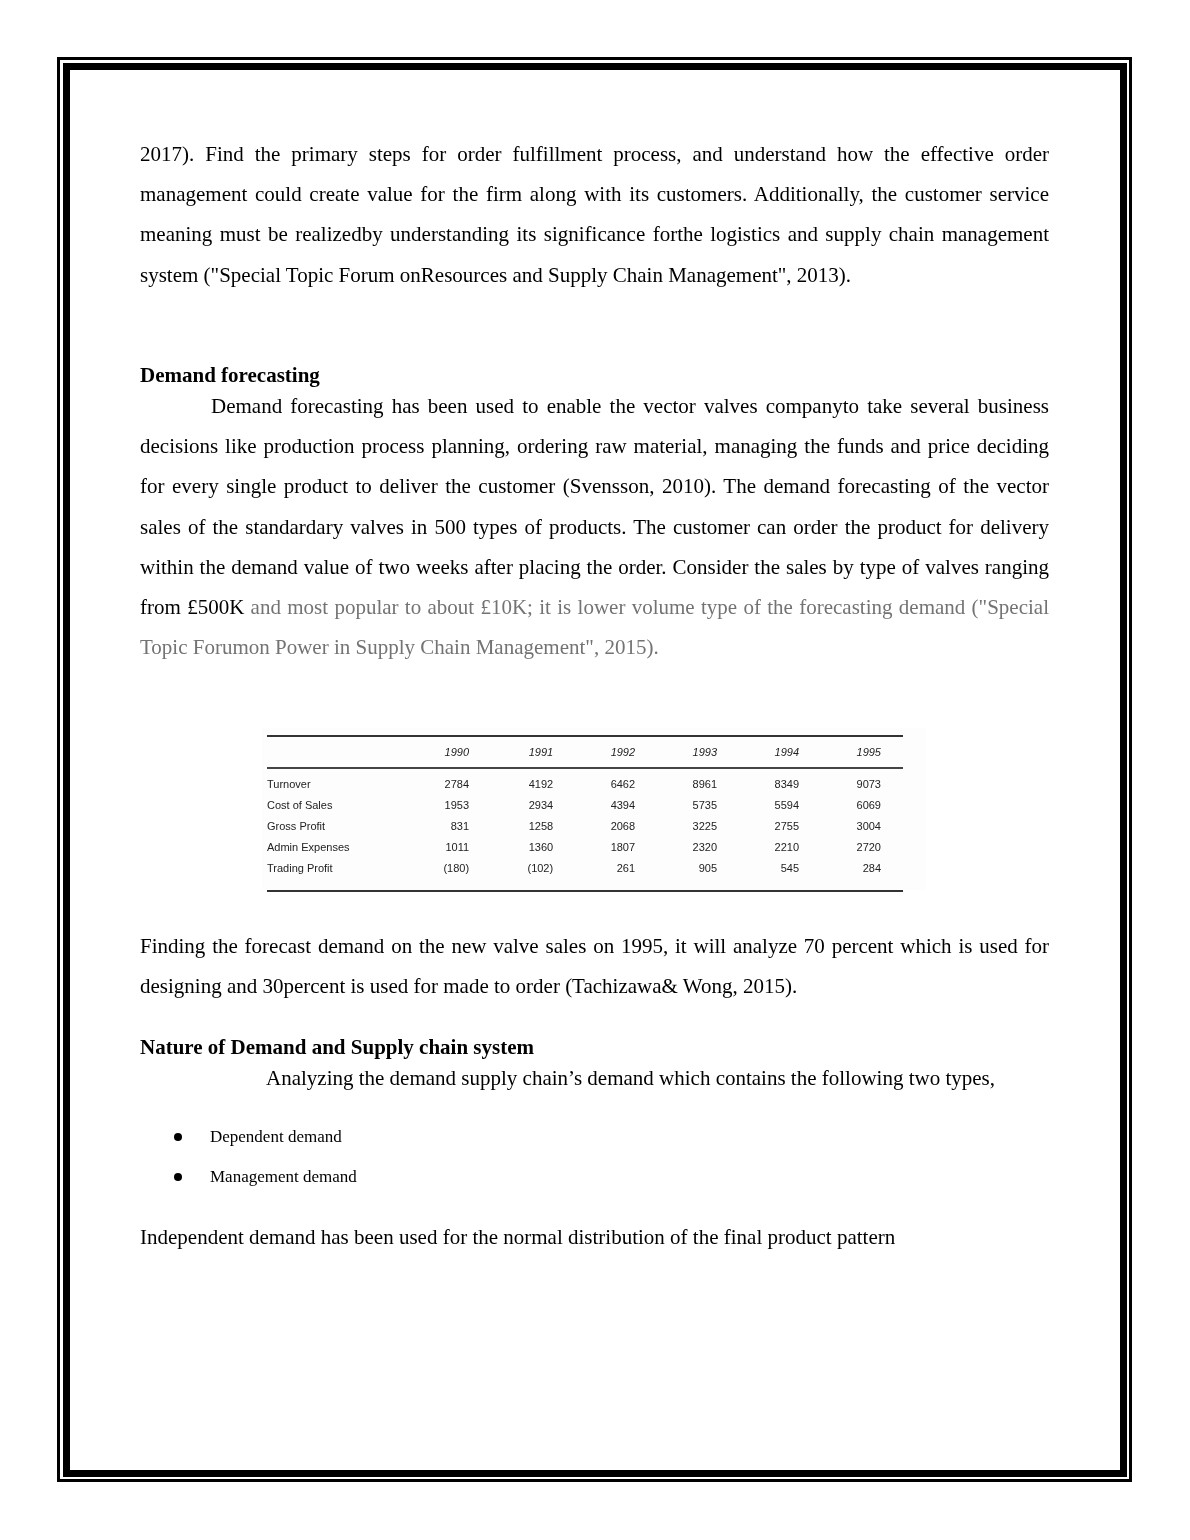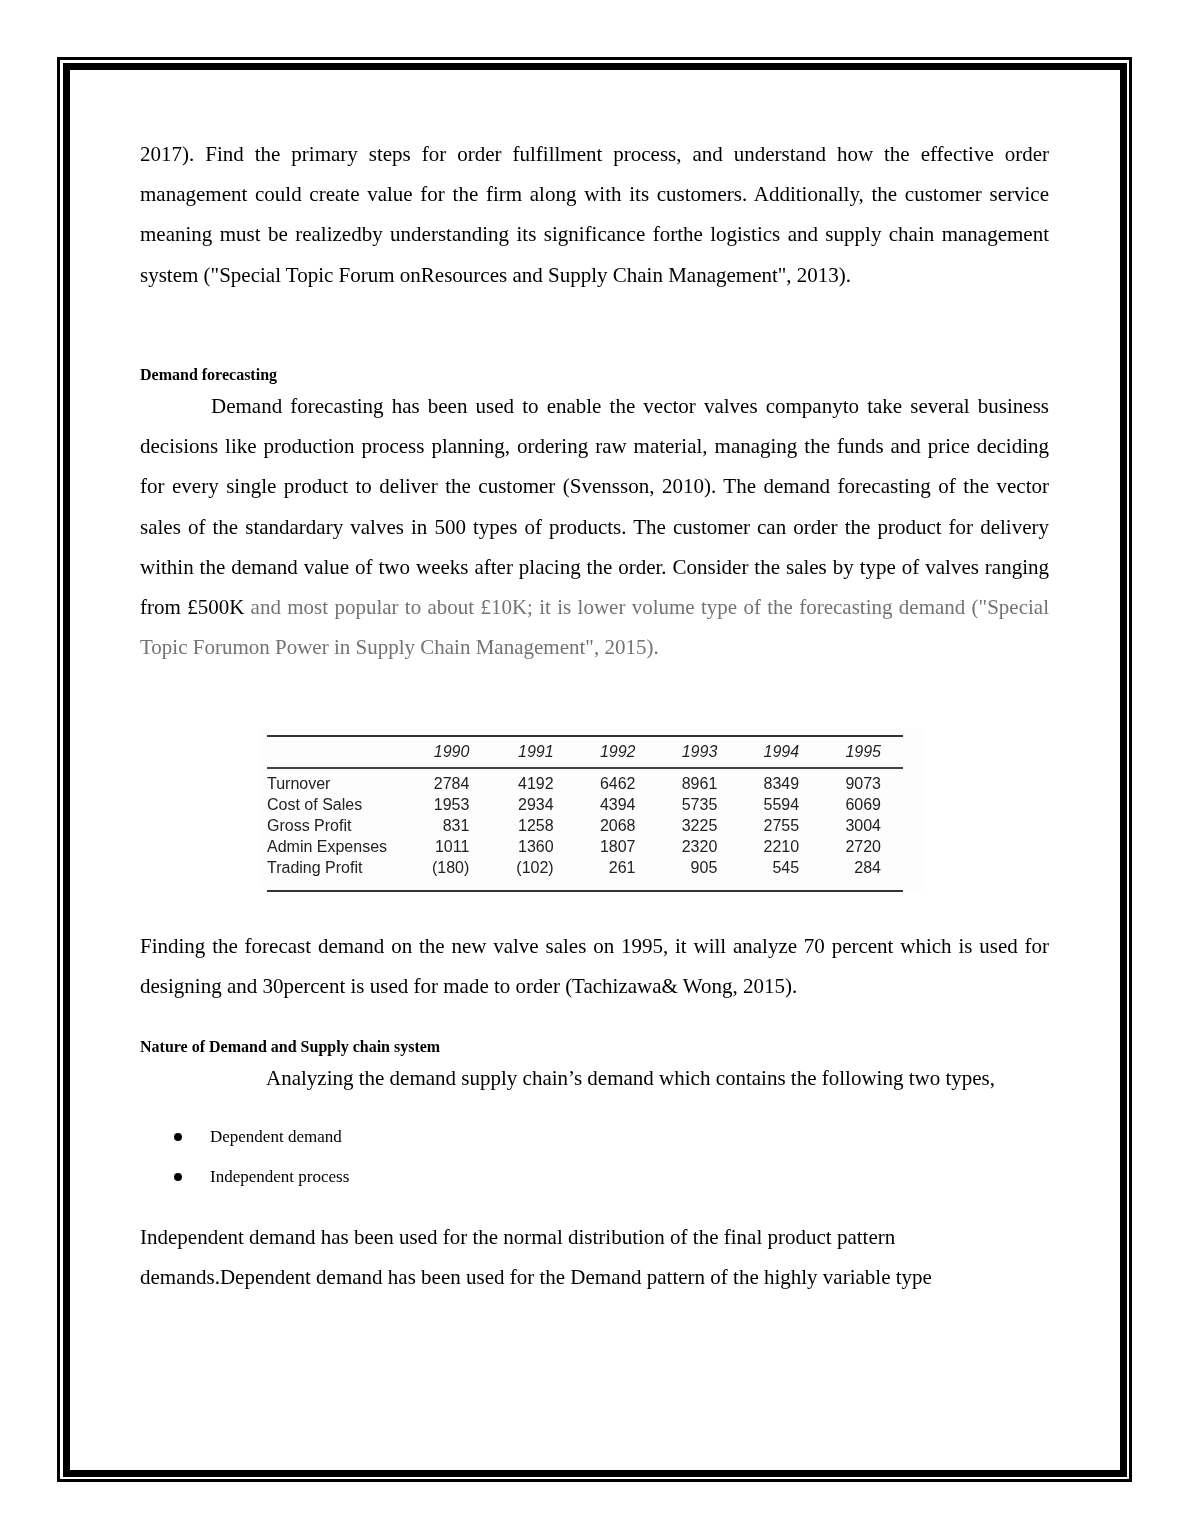--- a/index.html
+++ b/index.html
@@ -5,31 +5,31 @@
   html, body { margin:0; padding:0; background:#ffffff; }
   body { width:1190px; height:1540px; position:relative; overflow:hidden;
          font-family:"Liberation Serif", "DejaVu Serif", serif; color:#000; }
   .border-outer { position:absolute; left:57px; top:57px; width:1075px; height:1425px;
                   border:3px solid #000; box-sizing:border-box; }
   .border-inner { position:absolute; left:63px; top:63px; width:1064px; height:1414px;
                   border:7px solid #000; box-sizing:border-box; }
   .content { position:absolute; left:140px; top:0; width:909px; }
   .para { font-size:21px; line-height:40.2px; text-align:justify; margin:0; }
   .para .gray { color:#737373; }
-  .heading { font-size:16px; font-weight:bold; line-height:26px; margin:0; }
+  .heading { font-size:21px; font-weight:bold; line-height:26px; margin:0; }
   .indent-first { text-indent:71px; }
   .indent-small { padding-left:36px; text-align:center; }
   .left { text-align:left; }
   .bullets { list-style:none; margin:0; padding:0; }
   .bullets li { font-size:17px; line-height:40.2px; position:relative; padding-left:70px; }
   .bullets li .dot { position:absolute; left:34px; top:16px; width:8px; height:8px;
                      border-radius:50%; background:#000; }
   .fin-table-wrap { position:absolute; left:262px; top:728px; width:664px; height:162px; background:#fdfdfd; }
   table.fin { position:absolute; left:5px; top:7px; width:636px; border-collapse:collapse;
-              font-family:"Liberation Sans", "DejaVu Sans", sans-serif; font-size:16px; color:#222; }
+              font-family:"Liberation Sans", "DejaVu Sans", sans-serif; font-size:11px; color:#222; }
   table.fin thead tr { border-top:2px solid #333; border-bottom:2px solid #444; }
   table.fin tbody tr:last-child td { padding-bottom:12px; }
   table.fin tbody tr:last-child { border-bottom:2px solid #333; }
   table.fin th { font-weight:normal; font-style:italic; height:30px; text-align:right; padding:0 22px 0 0; }
   table.fin td { height:21px; text-align:right; padding:0 22px 0 0; }
   table.fin td.lbl, table.fin th.lbl { text-align:left; padding:0; width:140px; }
   table.fin tbody tr:first-child td { padding-top:4px; }
 </style>
 </head>
 <body>
@@ -110,20 +110,19 @@
 
 <div class="content">
   <p class="para" style="position:absolute; top:926px; width:909px;">Finding the forecast demand on the new valve sales on 1995, it will analyze 70 percent which is used for designing and 30percent is used for made to order (Tachizawa&amp; Wong, 2015).</p>
 
   <p class="heading" style="position:absolute; top:1034px;">Nature of Demand and Supply chain system</p>
 
   <p class="para indent-small" style="position:absolute; top:1058px; width:909px;">Analyzing the demand supply chain’s demand which contains the following two types,</p>
 
   <ul class="bullets" style="position:absolute; top:1117px; width:909px;">
     <li><span class="dot"></span><span>Dependent demand</span></li>
-    <li><span class="dot"></span><span>Independent process</span></li>
+    <li><span class="dot"></span><span>Management demand</span></li>
   </ul>
 
   <div style="position:absolute; top:1217px; width:909px;">
     <p class="para left">Independent demand has been used for the normal distribution of the final product pattern</p>
-    <p class="para left">demands.Dependent demand has been used for the Demand pattern of the highly variable type</p>
   </div>
 </div>
 
 </body></html>

